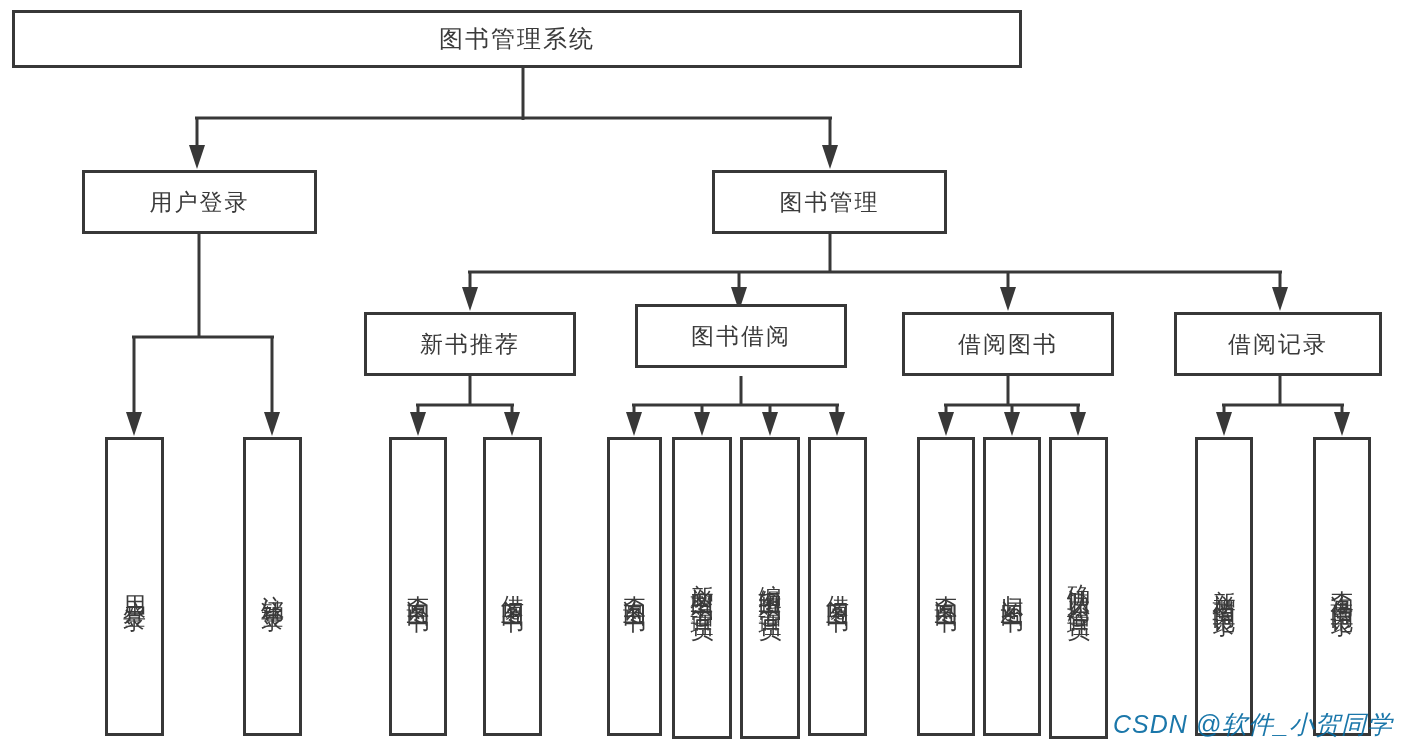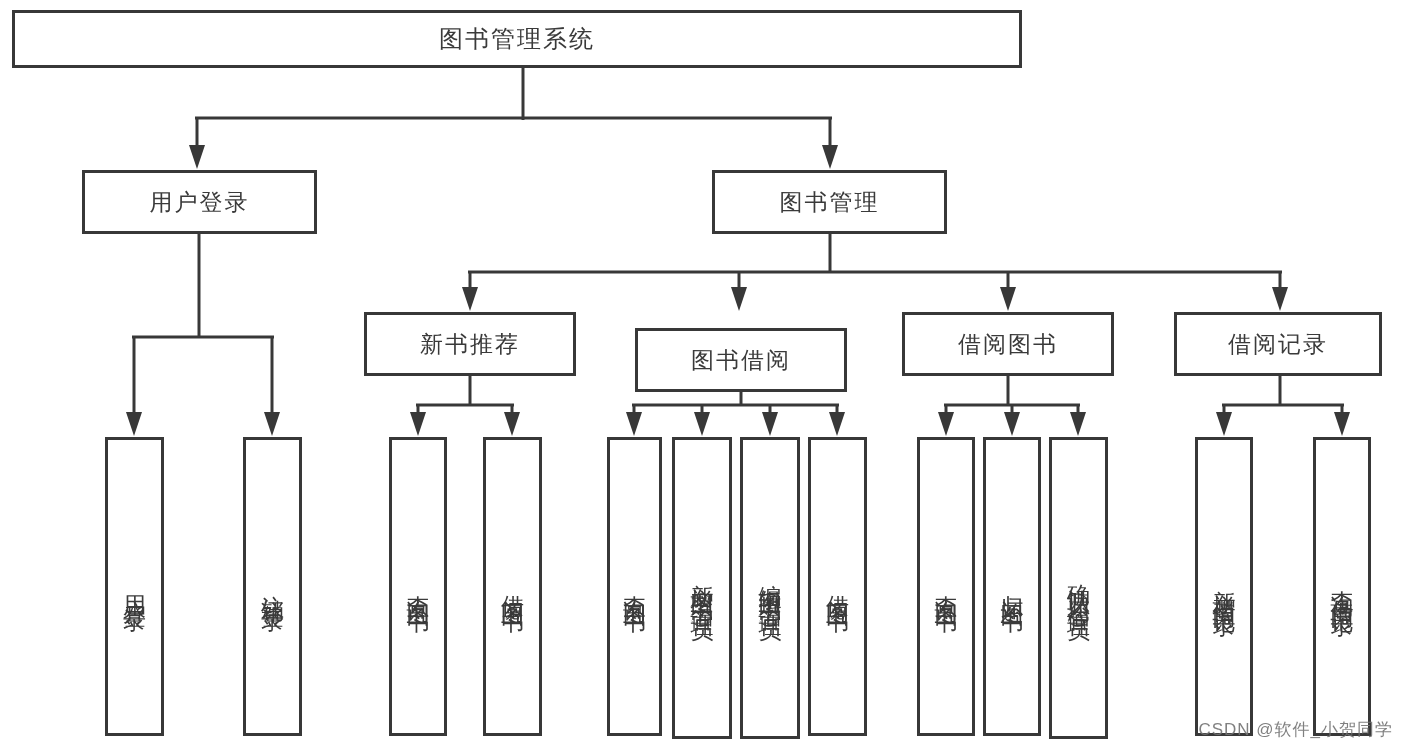--- a/index.html
+++ b/index.html
@@ -16,22 +16,23 @@
   .vert {
     writing-mode:vertical-rl; text-orientation:mixed;
     letter-spacing:5px; font-size:23px; line-height:1;
     padding:6px 0;
   }
   .connectors { position:absolute; left:0; top:0; z-index:1; }
   .connectors line { stroke:#383838; stroke-width:3; }
   .connectors polygon { fill:#383838; stroke:none; }
   .watermark {
     position:absolute; right:12px; bottom:6px; z-index:5;
-    color:#737373; font-size:17px; letter-spacing:1px; opacity:0.9;
+    color:#0369a1; font-size:25px; letter-spacing:1px; opacity:0.9;
     font-family:"Liberation Sans", sans-serif;
+    font-style:italic;
   }
 </style>
 </head>
 <body>
 
 <div class="stage">
 
   <svg class="connectors" width="1405" height="747" viewBox="0 0 1405 747">
 
     <g>
@@ -107,21 +108,21 @@
       <polygon points="1334,412 1350,412 1342,436"></polygon>
     </g>
   </svg>
 
   <div class="box" style="left:12px; top:10px; width:1010px; height:58px; font-size:24px;">图书管理系统</div>
 
   <div class="box" style="left:82px; top:170px; width:235px; height:64px;">用户登录</div>
   <div class="box" style="left:712px; top:170px; width:235px; height:64px;text-align:right;">图书管理</div>
 
   <div class="box" style="left:364px; top:312px; width:212px; height:64px;">新书推荐</div>
-  <div class="box" style="left:635px; top:328px; width:212px; height:64px;">图书借阅</div>
+  <div class="box" style="left:635px; top:304px; width:212px; height:64px;">图书借阅</div>
   <div class="box" style="left:902px; top:312px; width:212px; height:64px;">借阅图书</div>
   <div class="box" style="left:1174px; top:312px; width:208px; height:64px;">借阅记录</div>
 
   <div class="box vert" style="left:105px; top:437px; width:59px; height:299px;">用户登录</div>
   <div class="box vert" style="left:243px; top:437px; width:59px; height:299px;">注销登录</div>
 
   <div class="box vert" style="left:389px; top:437px; width:58px; height:299px;">查询图书</div>
   <div class="box vert" style="left:483px; top:437px; width:59px; height:299px;">借阅图书</div>
 
   <div class="box vert" style="left:607px; top:437px; width:55px; height:299px;">查询图书</div>

